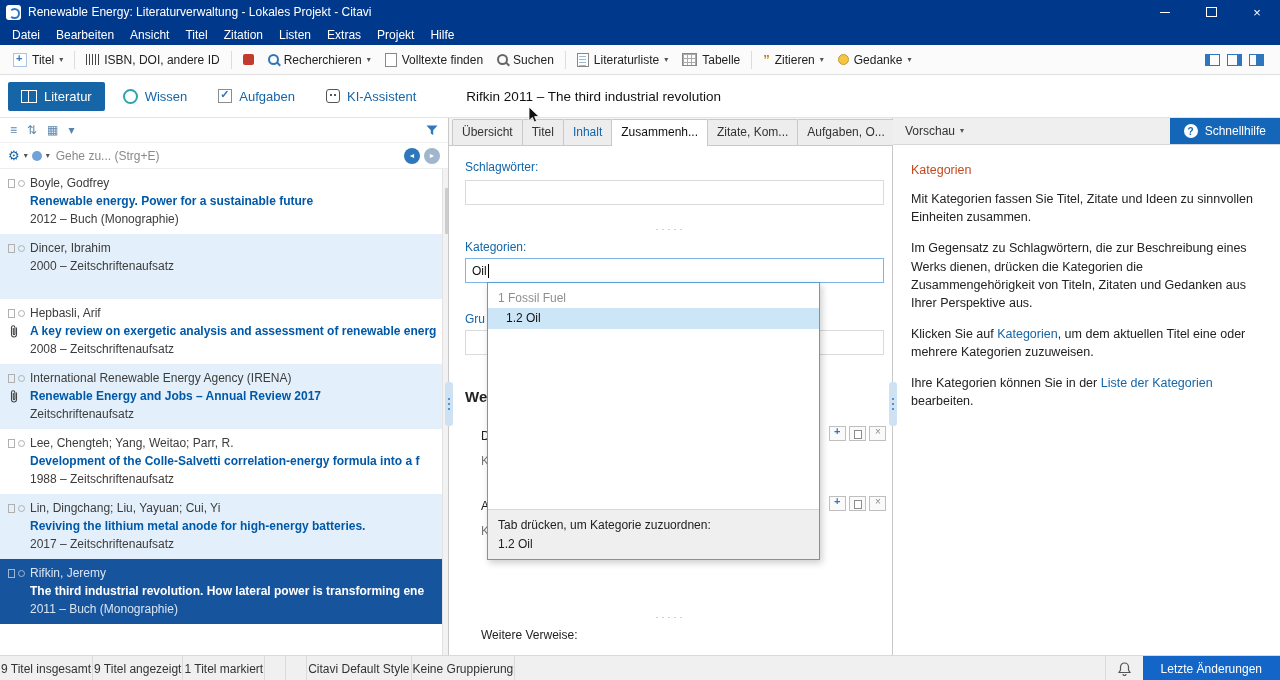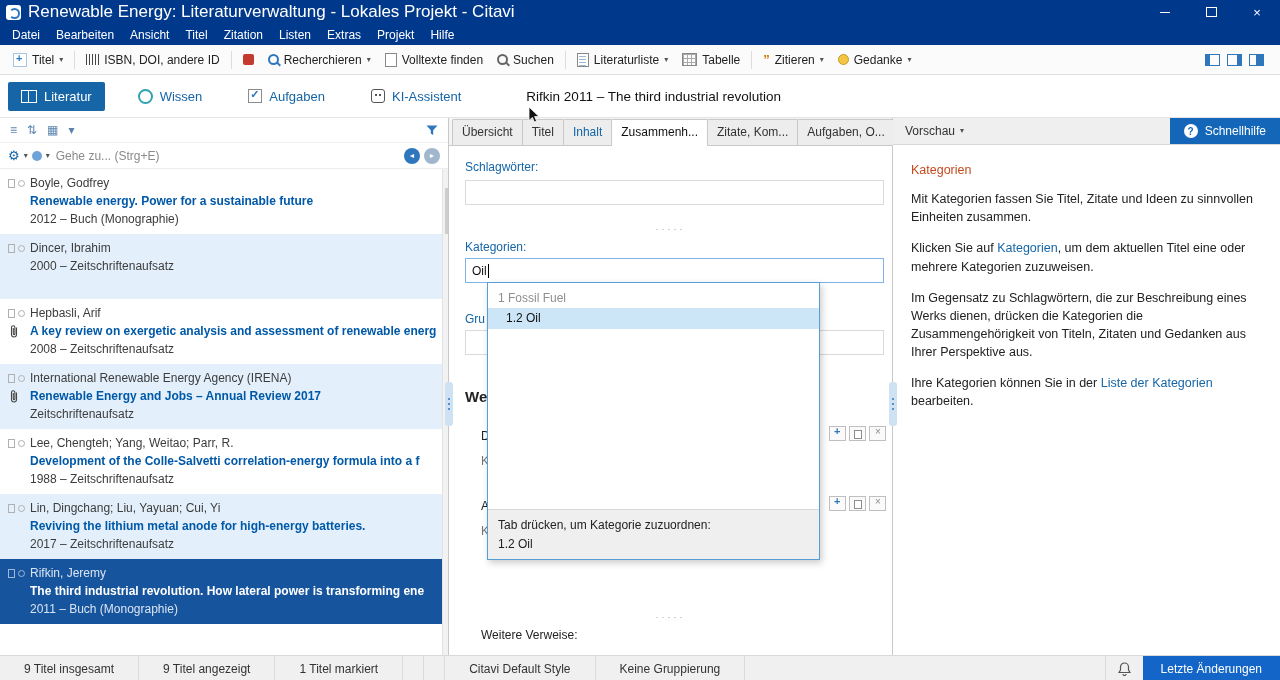--- a/index.html
+++ b/index.html
@@ -2,21 +2,21 @@
 <html><head>
 <meta charset="utf-8">
 <style>
   html,body{margin:0;padding:0;}
   body{width:1280px;height:680px;overflow:hidden;position:relative;background:#fff;
        font-family:"Liberation Sans",sans-serif;-webkit-font-smoothing:antialiased;}
   
   .titlebar{height:24px;background:#00398C;display:flex;align-items:center;padding-left:6px;color:#fff;}
   .app-logo{width:15px;height:15px;background:#fff;border-radius:3px;margin-right:7px;position:relative;}
   .app-logo::after{content:"";position:absolute;left:3px;top:3px;width:7px;height:7px;border:2px solid #2E77BC;border-left-color:transparent;border-radius:50%;}
-  .title-text{font-size:17px;}
+  .title-text{font-size:12px;}
   .win-controls{margin-left:auto;display:flex;height:100%;}
   .win-btn{width:46px;height:100%;display:flex;align-items:center;justify-content:center;color:#fff;font-size:13px;}
   .min-glyph{width:10px;height:1px;background:#fff;display:inline-block;}
   .max-glyph{width:9px;height:8px;border:1px solid #fff;display:inline-block;}
   
   .menubar{height:21px;background:#00398C;display:flex;align-items:center;padding-left:4px;}
   .menu-item{color:#fff;font-size:12px;padding:0 8px;height:100%;display:flex;align-items:center;cursor:default;}
   
   .toolbar{height:29px;background:#FBFBFB;border-bottom:1px solid #E0E0E0;display:flex;align-items:center;padding:0 6px;}
   .tbtn{display:flex;align-items:center;gap:5px;padding:3px 7px;font-size:12px;color:#222;border-radius:2px;white-space:nowrap;}
@@ -35,21 +35,21 @@
   .idoc.lines{background-image:repeating-linear-gradient(#9DB8D2 0 1px,transparent 1px 3px);background-size:7px 100%;background-repeat:no-repeat;background-position:1px 2px;}
   .igrid{width:13px;height:11px;border:1px solid #888;background-image:linear-gradient(#AAA 1px,transparent 1px),linear-gradient(90deg,#AAA 1px,transparent 1px);background-size:4px 4px;display:inline-block;}
   .iquote{color:#D07A00;font-weight:bold;font-size:13px;line-height:1;}
   .ibulb{width:9px;height:9px;border-radius:50%;background:#F5C542;border:1px solid #C79A2A;display:inline-block;}
   .ilay{width:15px;height:12px;border:1px solid #2E77BC;display:inline-block;position:relative;box-sizing:border-box;}
   .ilay.l1::after{content:"";position:absolute;left:0;top:0;bottom:0;width:4px;background:#2E77BC;}
   .ilay.l2::after{content:"";position:absolute;right:0;top:0;bottom:0;width:4px;background:#2E77BC;}
   .ilay.l3::after{content:"";position:absolute;right:0;top:0;bottom:0;width:7px;background:#2E77BC;}
   
   .tabsrow{height:42px;background:#fff;display:flex;align-items:center;padding-left:8px;position:relative;}
-  .ws-tab{display:flex;align-items:center;gap:7px;font-size:13px;color:#1565A7;padding:7px 13px;margin-right:20px;border-radius:2px;cursor:default;}
+  .ws-tab{display:flex;align-items:center;gap:7px;font-size:13px;color:#1565A7;padding:7px 13px;margin-right:5px;border-radius:2px;cursor:default;}
   .ws-tab.active{background:#1565A7;color:#fff;}
   .ws-title{margin-left:32px;font-size:13.5px;color:#111;}
   .ibook{width:14px;height:11px;border:1px solid #fff;position:relative;display:inline-block;}
   .ibook::after{content:"";position:absolute;left:6px;top:0;bottom:0;width:1px;background:#fff;}
   .iwissen{width:11px;height:11px;border:2px solid #2FA3B0;border-radius:50%;display:inline-block;}
   .itask{width:12px;height:12px;border:1px solid #8C8C8C;background:#fff;position:relative;display:inline-block;}
   .itask::after{content:"✓";position:absolute;left:1px;top:-2px;color:#2E77BC;font-size:11px;font-weight:bold;}
   .iki{width:12px;height:12px;border:1px solid #555;border-radius:3px;position:relative;display:inline-block;}
   .iki::after{content:"";position:absolute;left:3px;top:4px;width:2px;height:2px;background:#555;box-shadow:4px 0 0 #555;}
   
@@ -120,21 +120,21 @@
   .rp-header{height:27px;background:#EFEFEF;border-bottom:1px solid #D8D8D8;display:flex;align-items:center;padding-left:12px;font-size:12px;color:#333;box-sizing:border-box;}
   .rp-caret{margin-left:5px;}
   .help-btn{margin-left:auto;height:100%;background:#1467B8;color:#fff;display:flex;align-items:center;gap:7px;padding:0 14px;font-size:12px;}
   .help-icon{width:14px;height:14px;border-radius:50%;background:#fff;color:#1467B8;font-size:10px;font-weight:bold;display:flex;align-items:center;justify-content:center;}
   .rp-content{padding:16px 18px;font-size:12.5px;color:#222;line-height:1.45;}
   .rp-heading{color:#C5491E;margin:0 0 11px;font-size:12.5px;font-weight:normal;}
   .rp-content p{margin:0 0 13px;}
   .ilink{color:#1565A7;cursor:pointer;}
   
   .statusbar{height:26px;background:#F0F0F0;border-top:1px solid #D9D9D9;display:flex;align-items:stretch;font-size:12px;color:#333;box-sizing:border-box;}
-  .sb-cell{display:flex;align-items:center;padding:0 24px;border-right:1px solid #DBDBDB;white-space:nowrap;}
+  .sb-cell{display:flex;align-items:center;padding:0 1px;border-right:1px solid #DBDBDB;white-space:nowrap;}
   .sb-cell.narrow{width:20px;padding:0;}
   .sb-flex{flex:1;}
   .bell-cell{display:flex;align-items:center;padding:0 12px;}
   .last-btn{background:#1465C8;color:#fff;display:flex;align-items:center;padding:0 18px;}
   
   .cursor{position:absolute;left:528px;top:106px;z-index:99;pointer-events:none;}
 </style>
 </head>
 <body>
 
@@ -397,22 +397,22 @@
       <span>Vorschau</span>
       <span class="caret rp-caret">▾</span>
       <span class="help-btn">
         <span class="help-icon">?</span>
         <span>Schnellhilfe</span>
       </span>
     </div>
     <div class="rp-content">
       <h3 class="rp-heading">Kategorien</h3>
       <p>Mit Kategorien fassen Sie Titel, Zitate und Ideen zu sinnvollen Einheiten zusammen.</p>
+      <p>Im Gegensatz zu Schlagwörtern, die zur Beschreibung eines Werks dienen, drücken die Kategorien die Zusammengehörigkeit von Titeln, Zitaten und Gedanken aus Ihrer Perspektive aus.</p>
       <p><span>Klicken Sie auf </span><span class="ilink">Kategorien</span><span>, um dem aktuellen Titel eine oder mehrere Kategorien zuzuweisen.</span></p>
-      <p>Im Gegensatz zu Schlagwörtern, die zur Beschreibung eines Werks dienen, drücken die Kategorien die Zusammengehörigkeit von Titeln, Zitaten und Gedanken aus Ihrer Perspektive aus.</p>
       <p><span>Ihre Kategorien können Sie in der </span><span class="ilink">Liste der Kategorien</span><span> bearbeiten.</span></p>
     </div>
   </div>
 </div>
 
 <div class="dropdown">
   <div class="dd-group">1 Fossil Fuel</div>
   <div class="dd-item">1.2 Oil</div>
   <div class="dd-body"></div>
   <div class="dd-footer">

